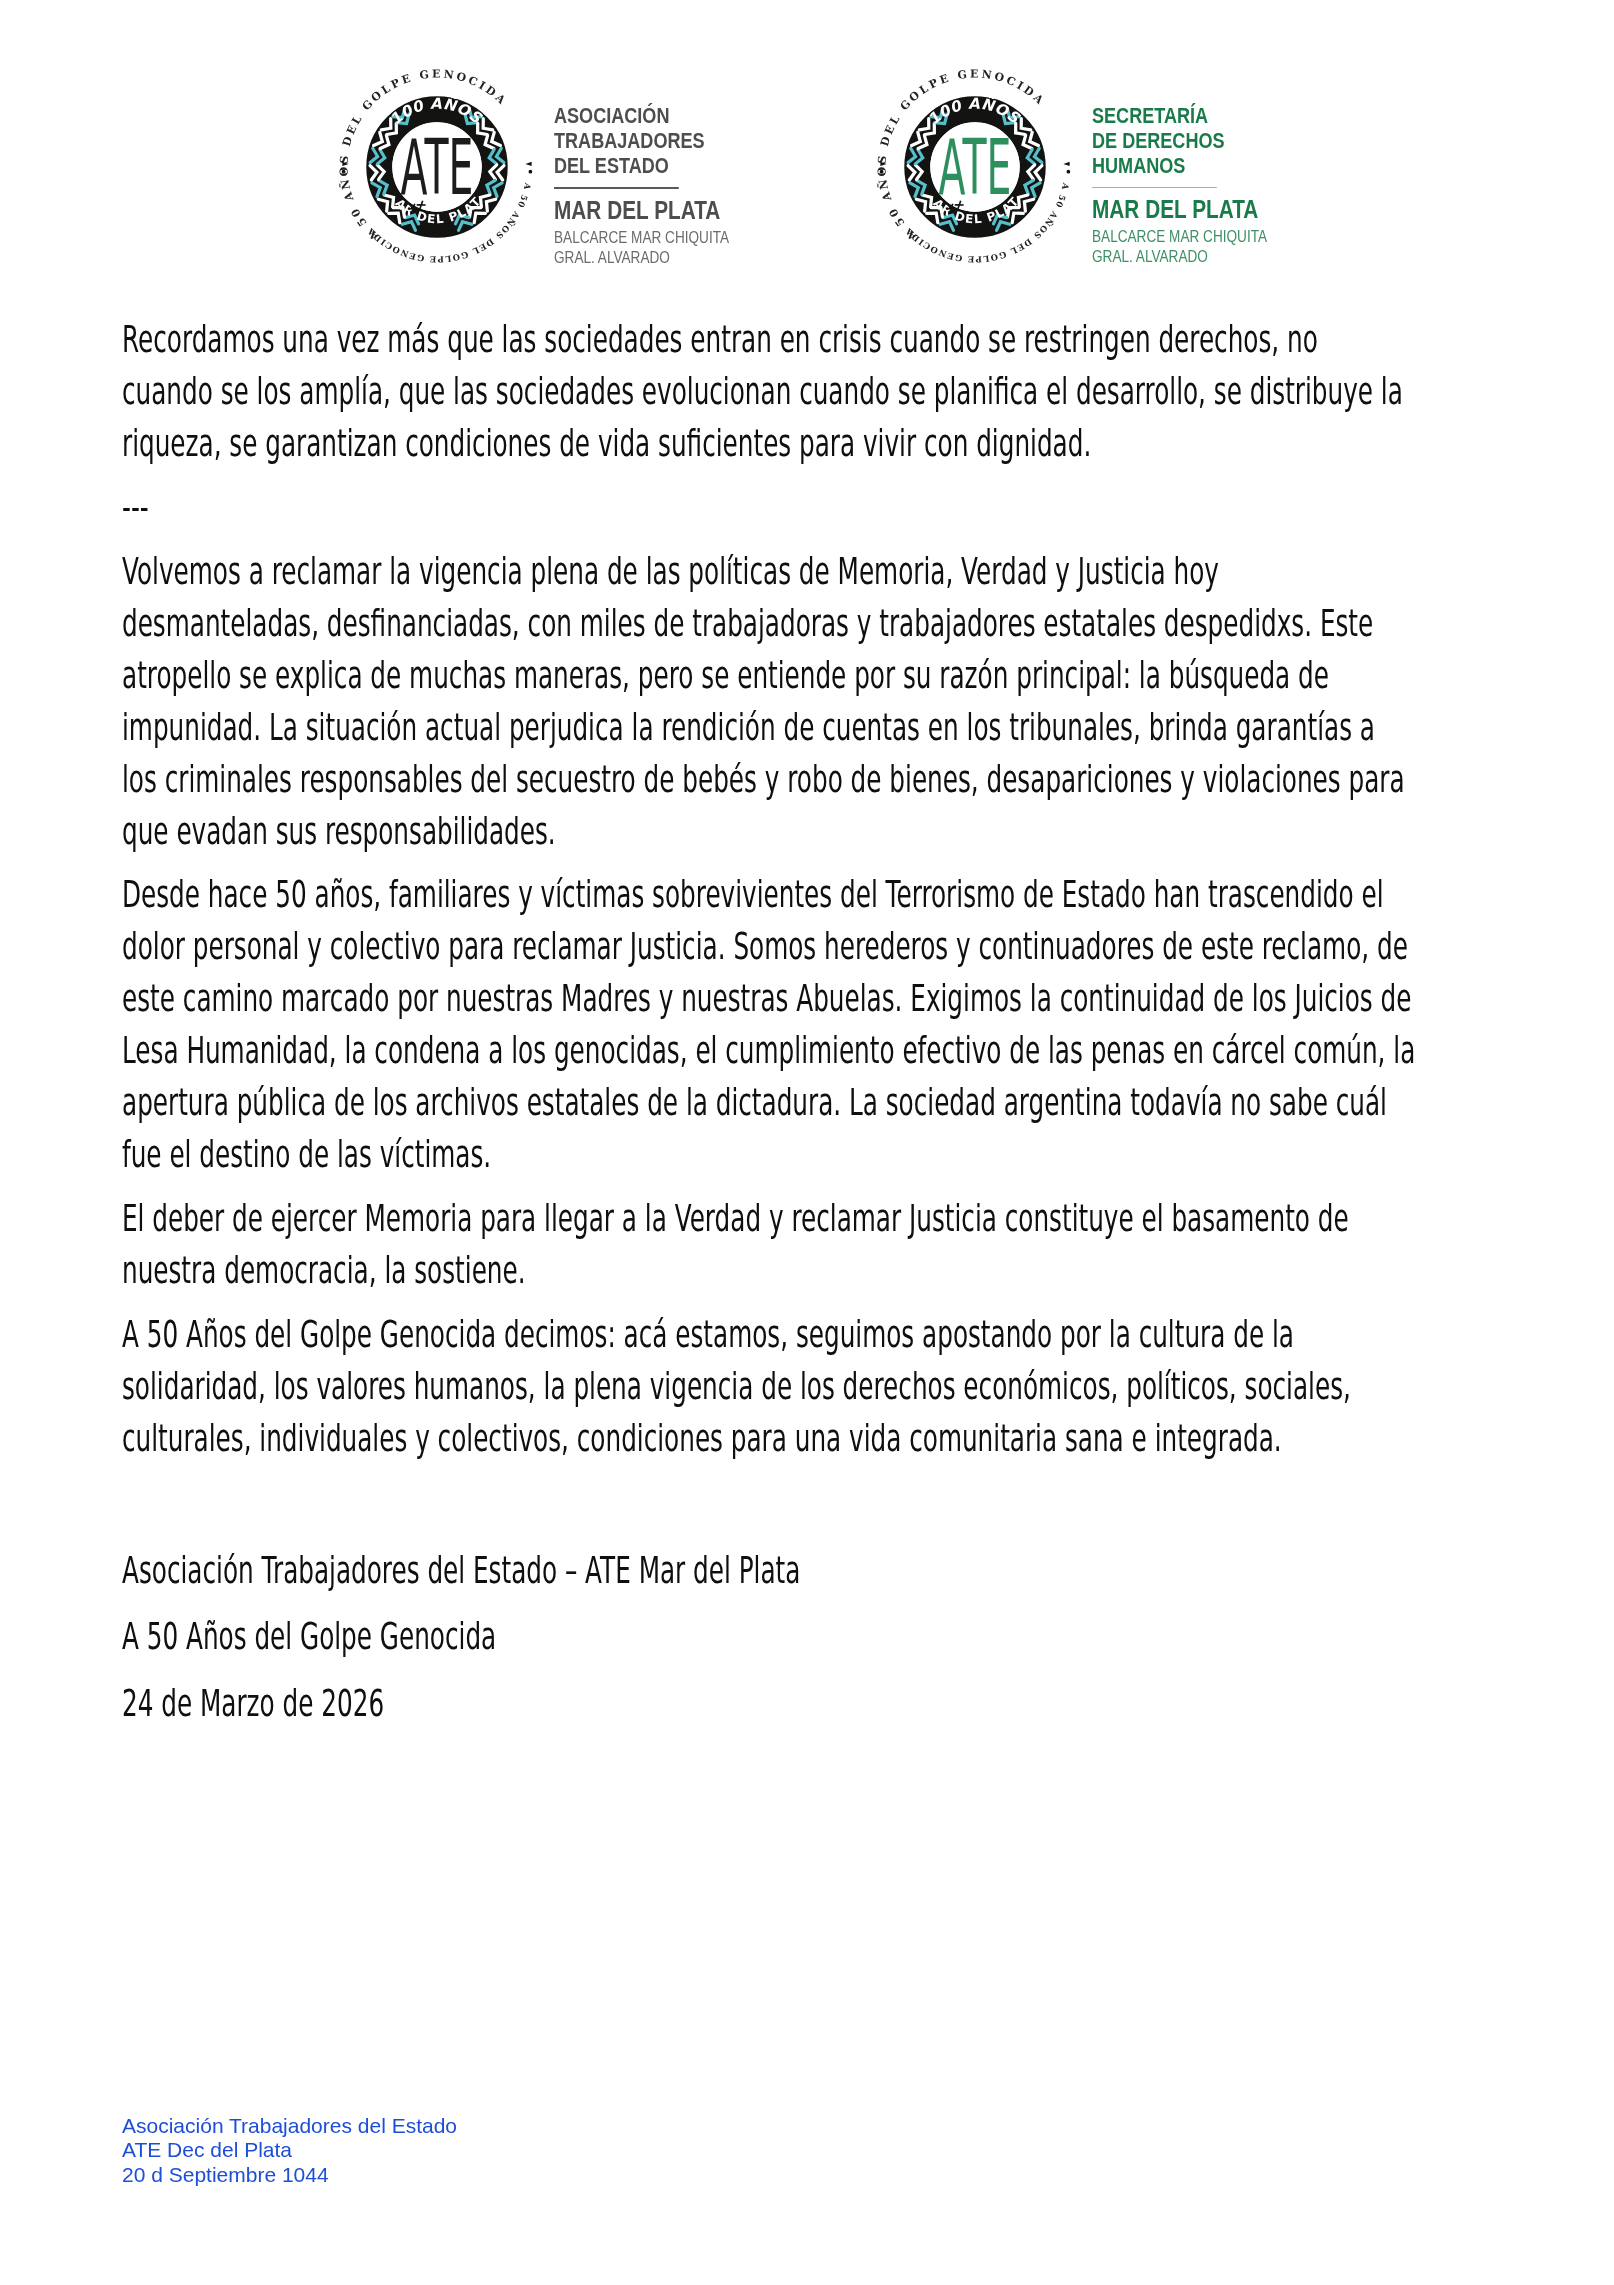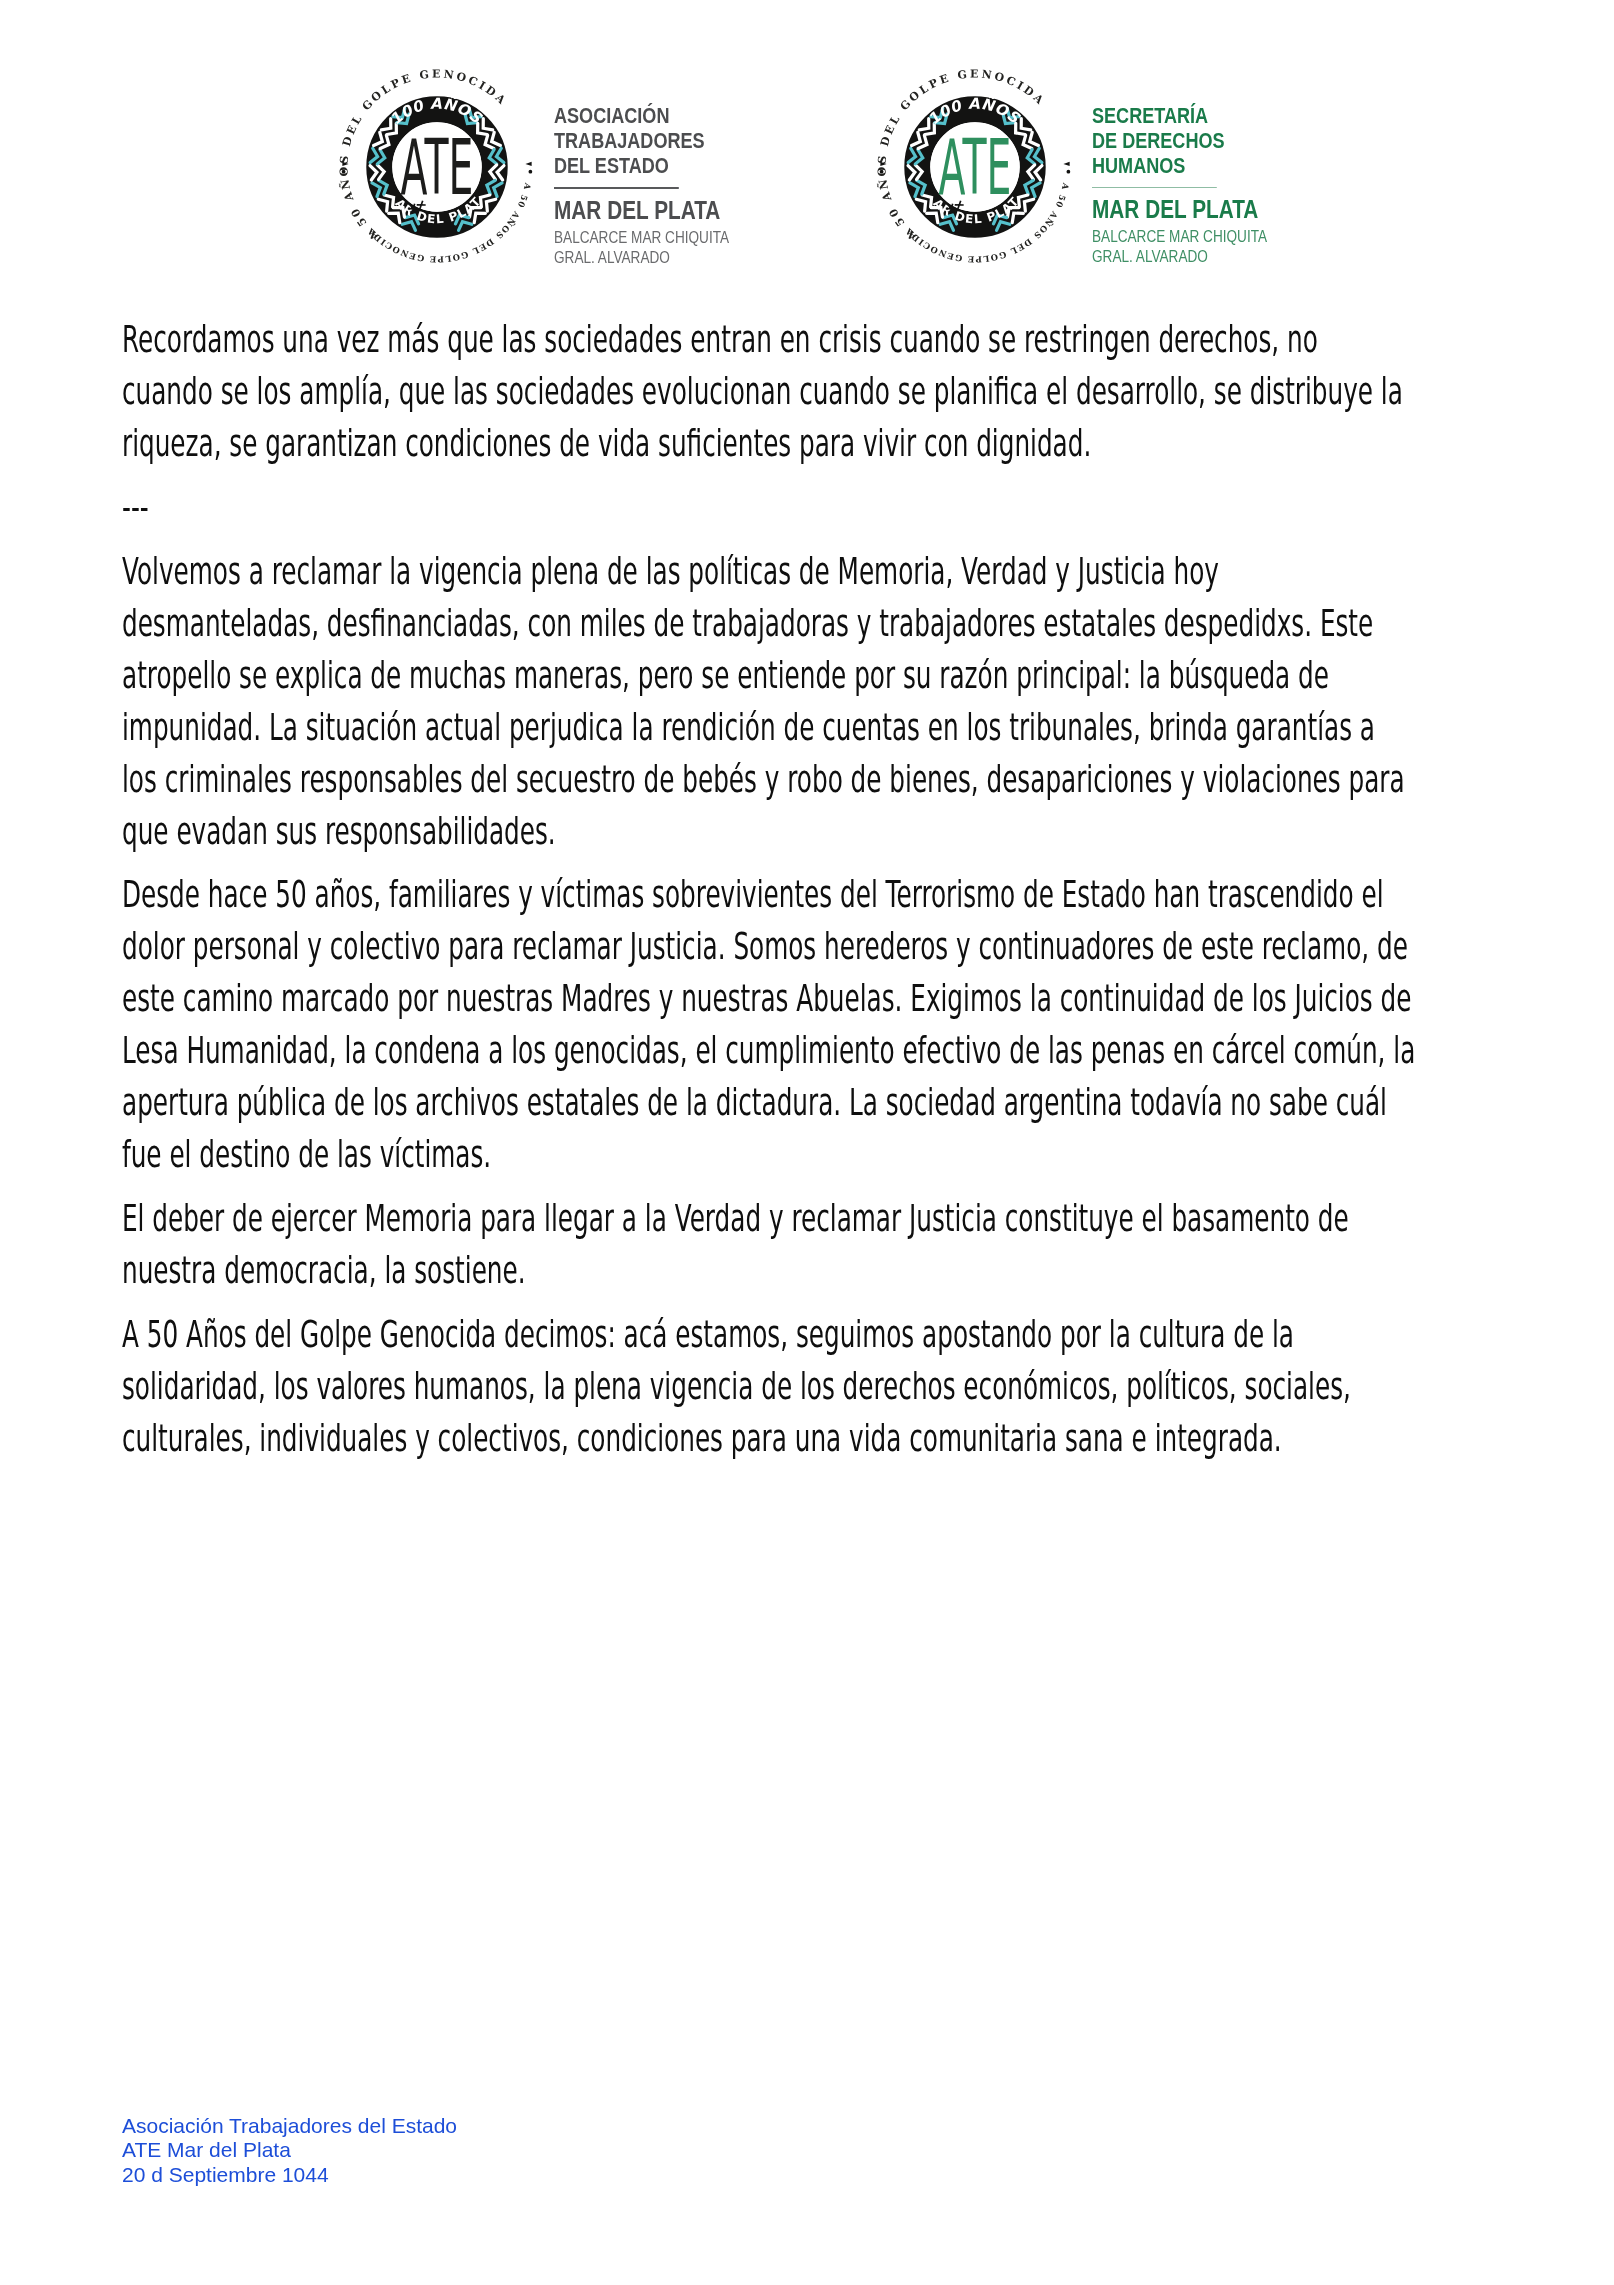--- a/index.html
+++ b/index.html
@@ -248,22 +248,27 @@
   </header>
 
   <main class="doc">
     <p>Recordamos una vez más que las sociedades entran en crisis cuando se restringen derechos, no cuando se los amplía, que las sociedades evolucionan cuando se planifica el desarrollo, se distribuye la riqueza, se garantizan condiciones de vida suficientes para vivir con dignidad.</p>
     <p>---</p>
     <p>Volvemos a reclamar la vigencia plena de las políticas de Memoria, Verdad y Justicia hoy desmanteladas, desfinanciadas, con miles de trabajadoras y trabajadores estatales despedidxs. Este atropello se explica de muchas maneras, pero se entiende por su razón principal: la búsqueda de impunidad. La situación actual perjudica la rendición de cuentas en los tribunales, brinda garantías a los criminales responsables del secuestro de bebés y robo de bienes, desapariciones y violaciones para que evadan sus responsabilidades.</p>
     <p>Desde hace 50 años, familiares y víctimas sobrevivientes del Terrorismo de Estado han trascendido el dolor personal y colectivo para reclamar Justicia. Somos herederos y continuadores de este reclamo, de este camino marcado por nuestras Madres y nuestras Abuelas. Exigimos la continuidad de los Juicios de Lesa Humanidad, la condena a los genocidas, el cumplimiento efectivo de las penas en cárcel común, la apertura pública de los archivos estatales de la dictadura. La sociedad argentina todavía no sabe cuál fue el destino de las víctimas.</p>
     <p>El deber de ejercer Memoria para llegar a la Verdad y reclamar Justicia constituye el basamento de nuestra democracia, la sostiene.</p>
     <p>A 50 Años del Golpe Genocida decimos: acá estamos, seguimos apostando por la cultura de la solidaridad, los valores humanos, la plena vigencia de los derechos económicos, políticos, sociales, culturales, individuales y colectivos, condiciones para una vida comunitaria sana e integrada.</p>
 
+    <div class="sig">
+      <p>Asociación Trabajadores del Estado – ATE Mar del Plata</p>
+      <p>A 50 Años del Golpe Genocida</p>
+      <p>24 de Marzo de 2026</p>
+    </div>
   </main>
 
   <footer class="pfooter">
     <div>Asociación Trabajadores del Estado</div>
-    <div>ATE Mar del Plata</div>
+    <div>ATE Dec del Plata</div>
     <div>20 d Septiembre 1044</div>
   </footer>
 
 </div>
 
 
 </body></html>

